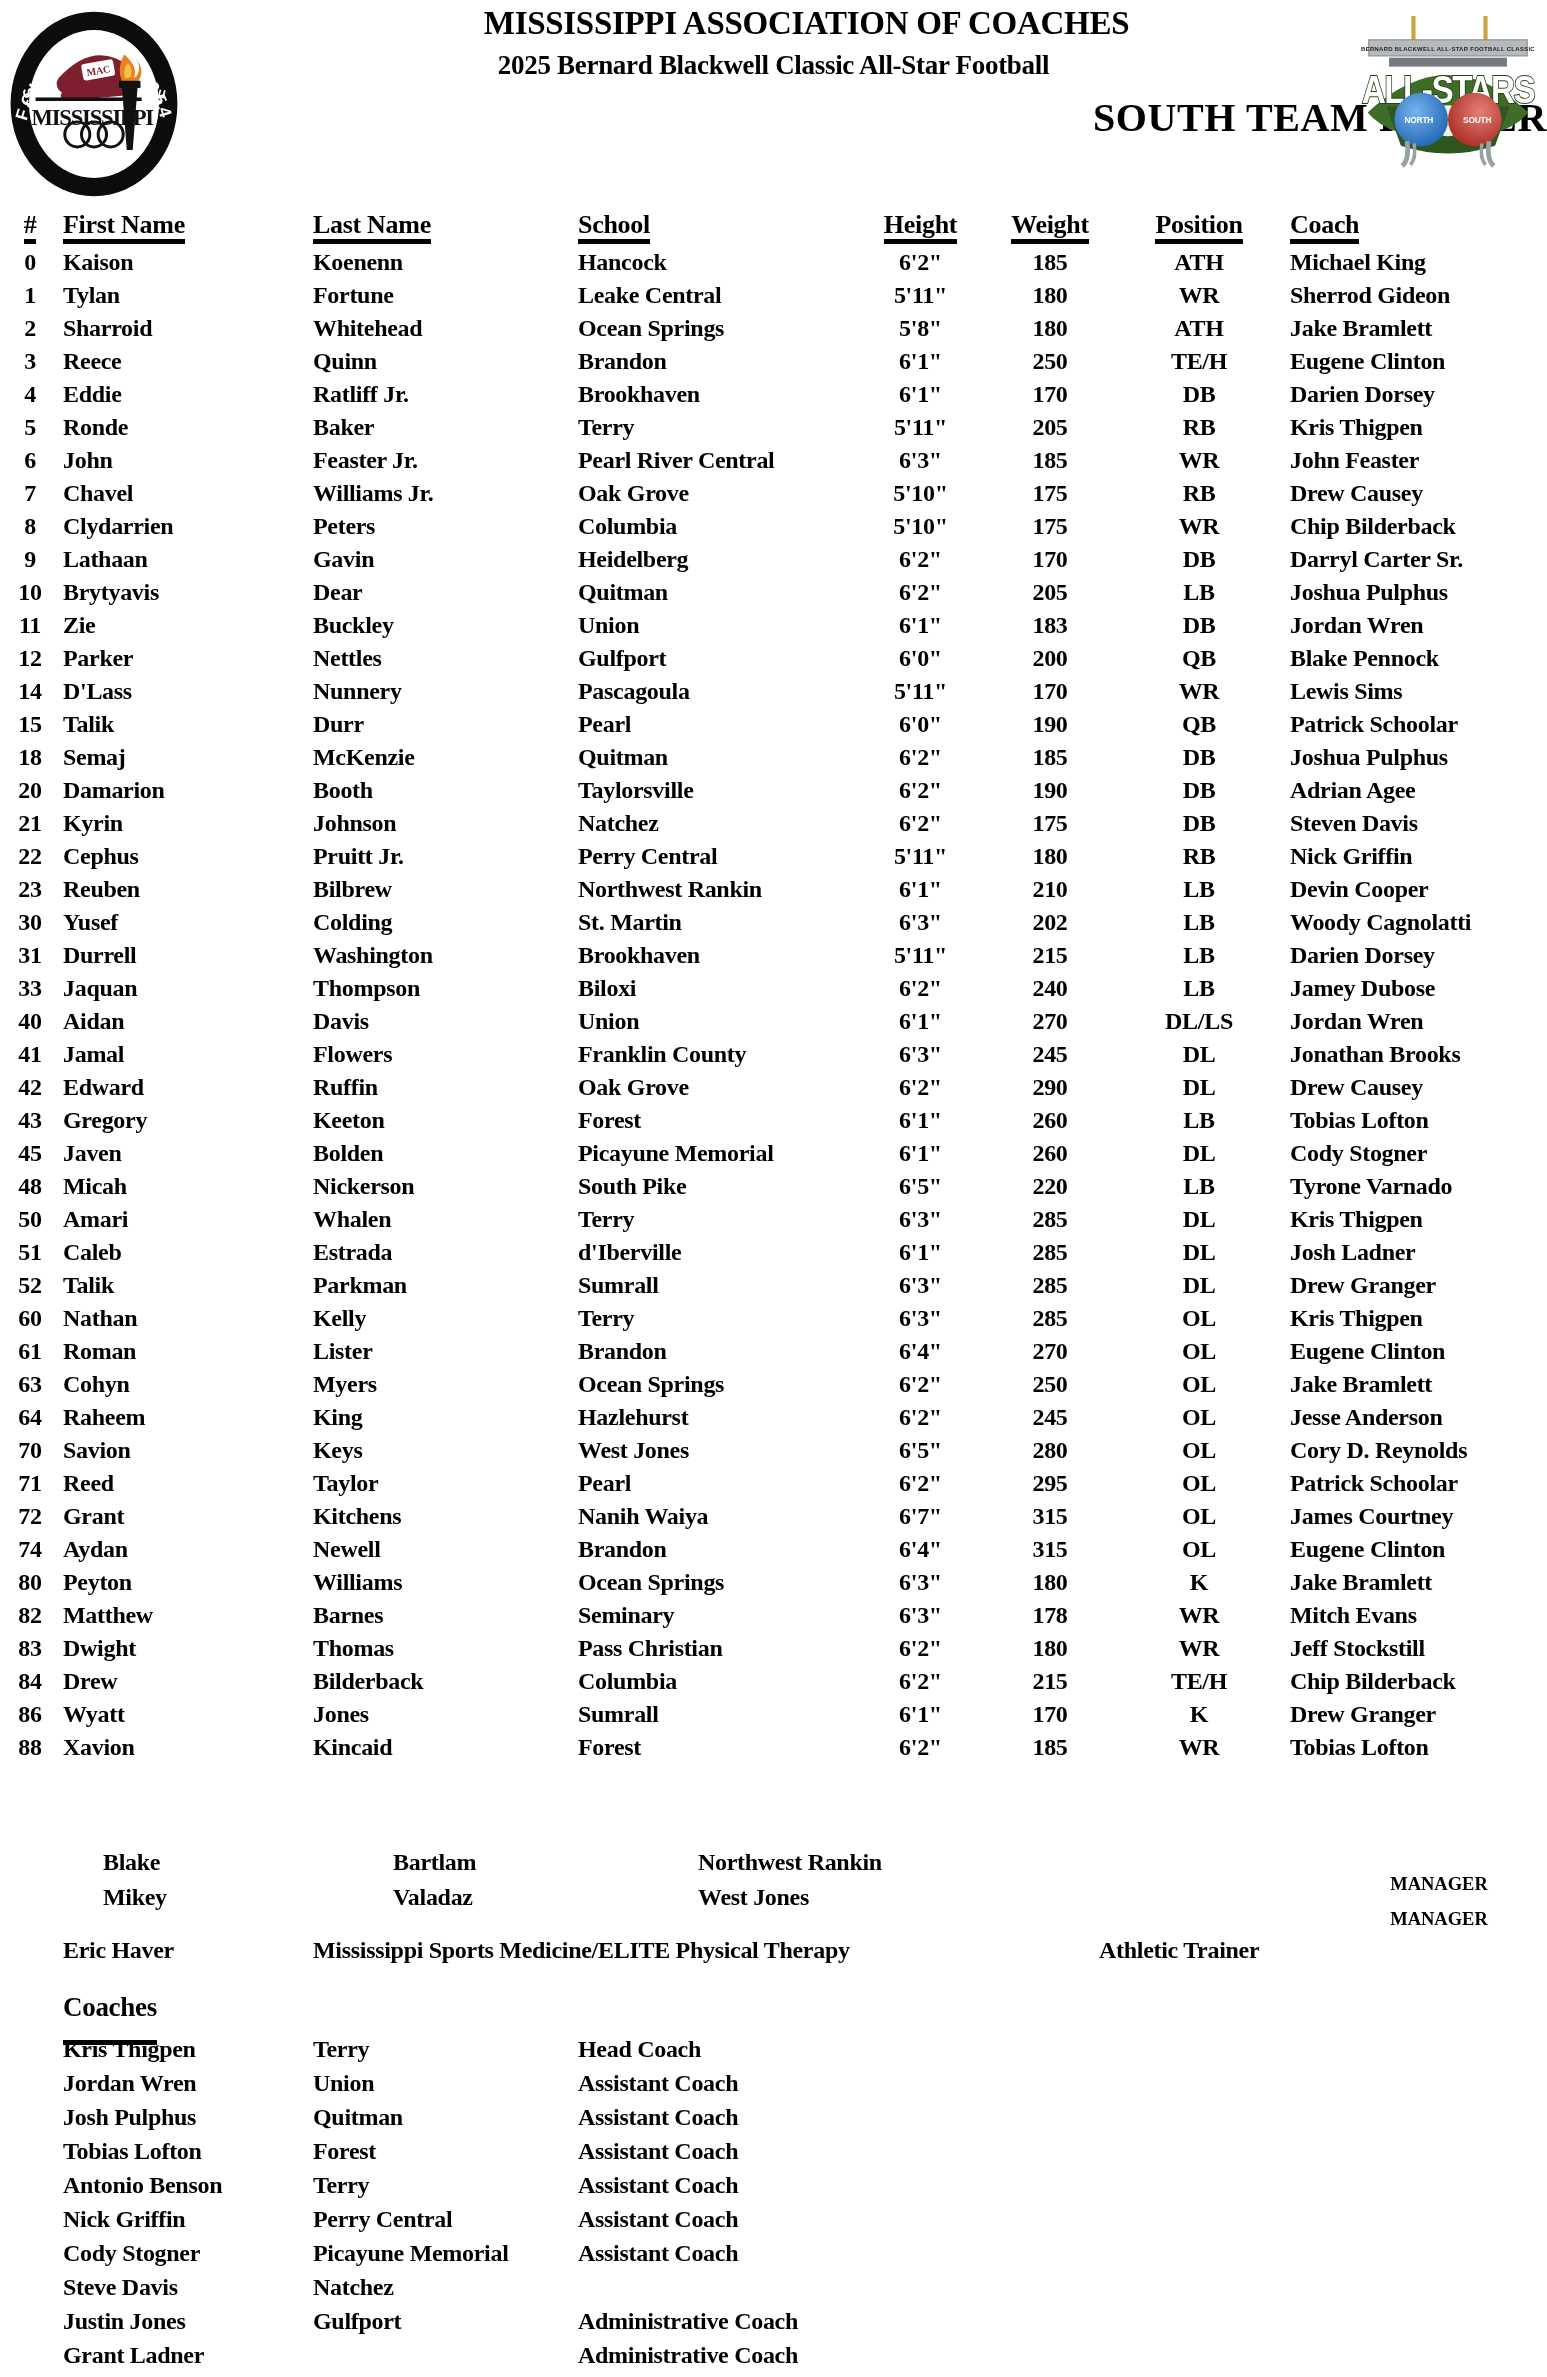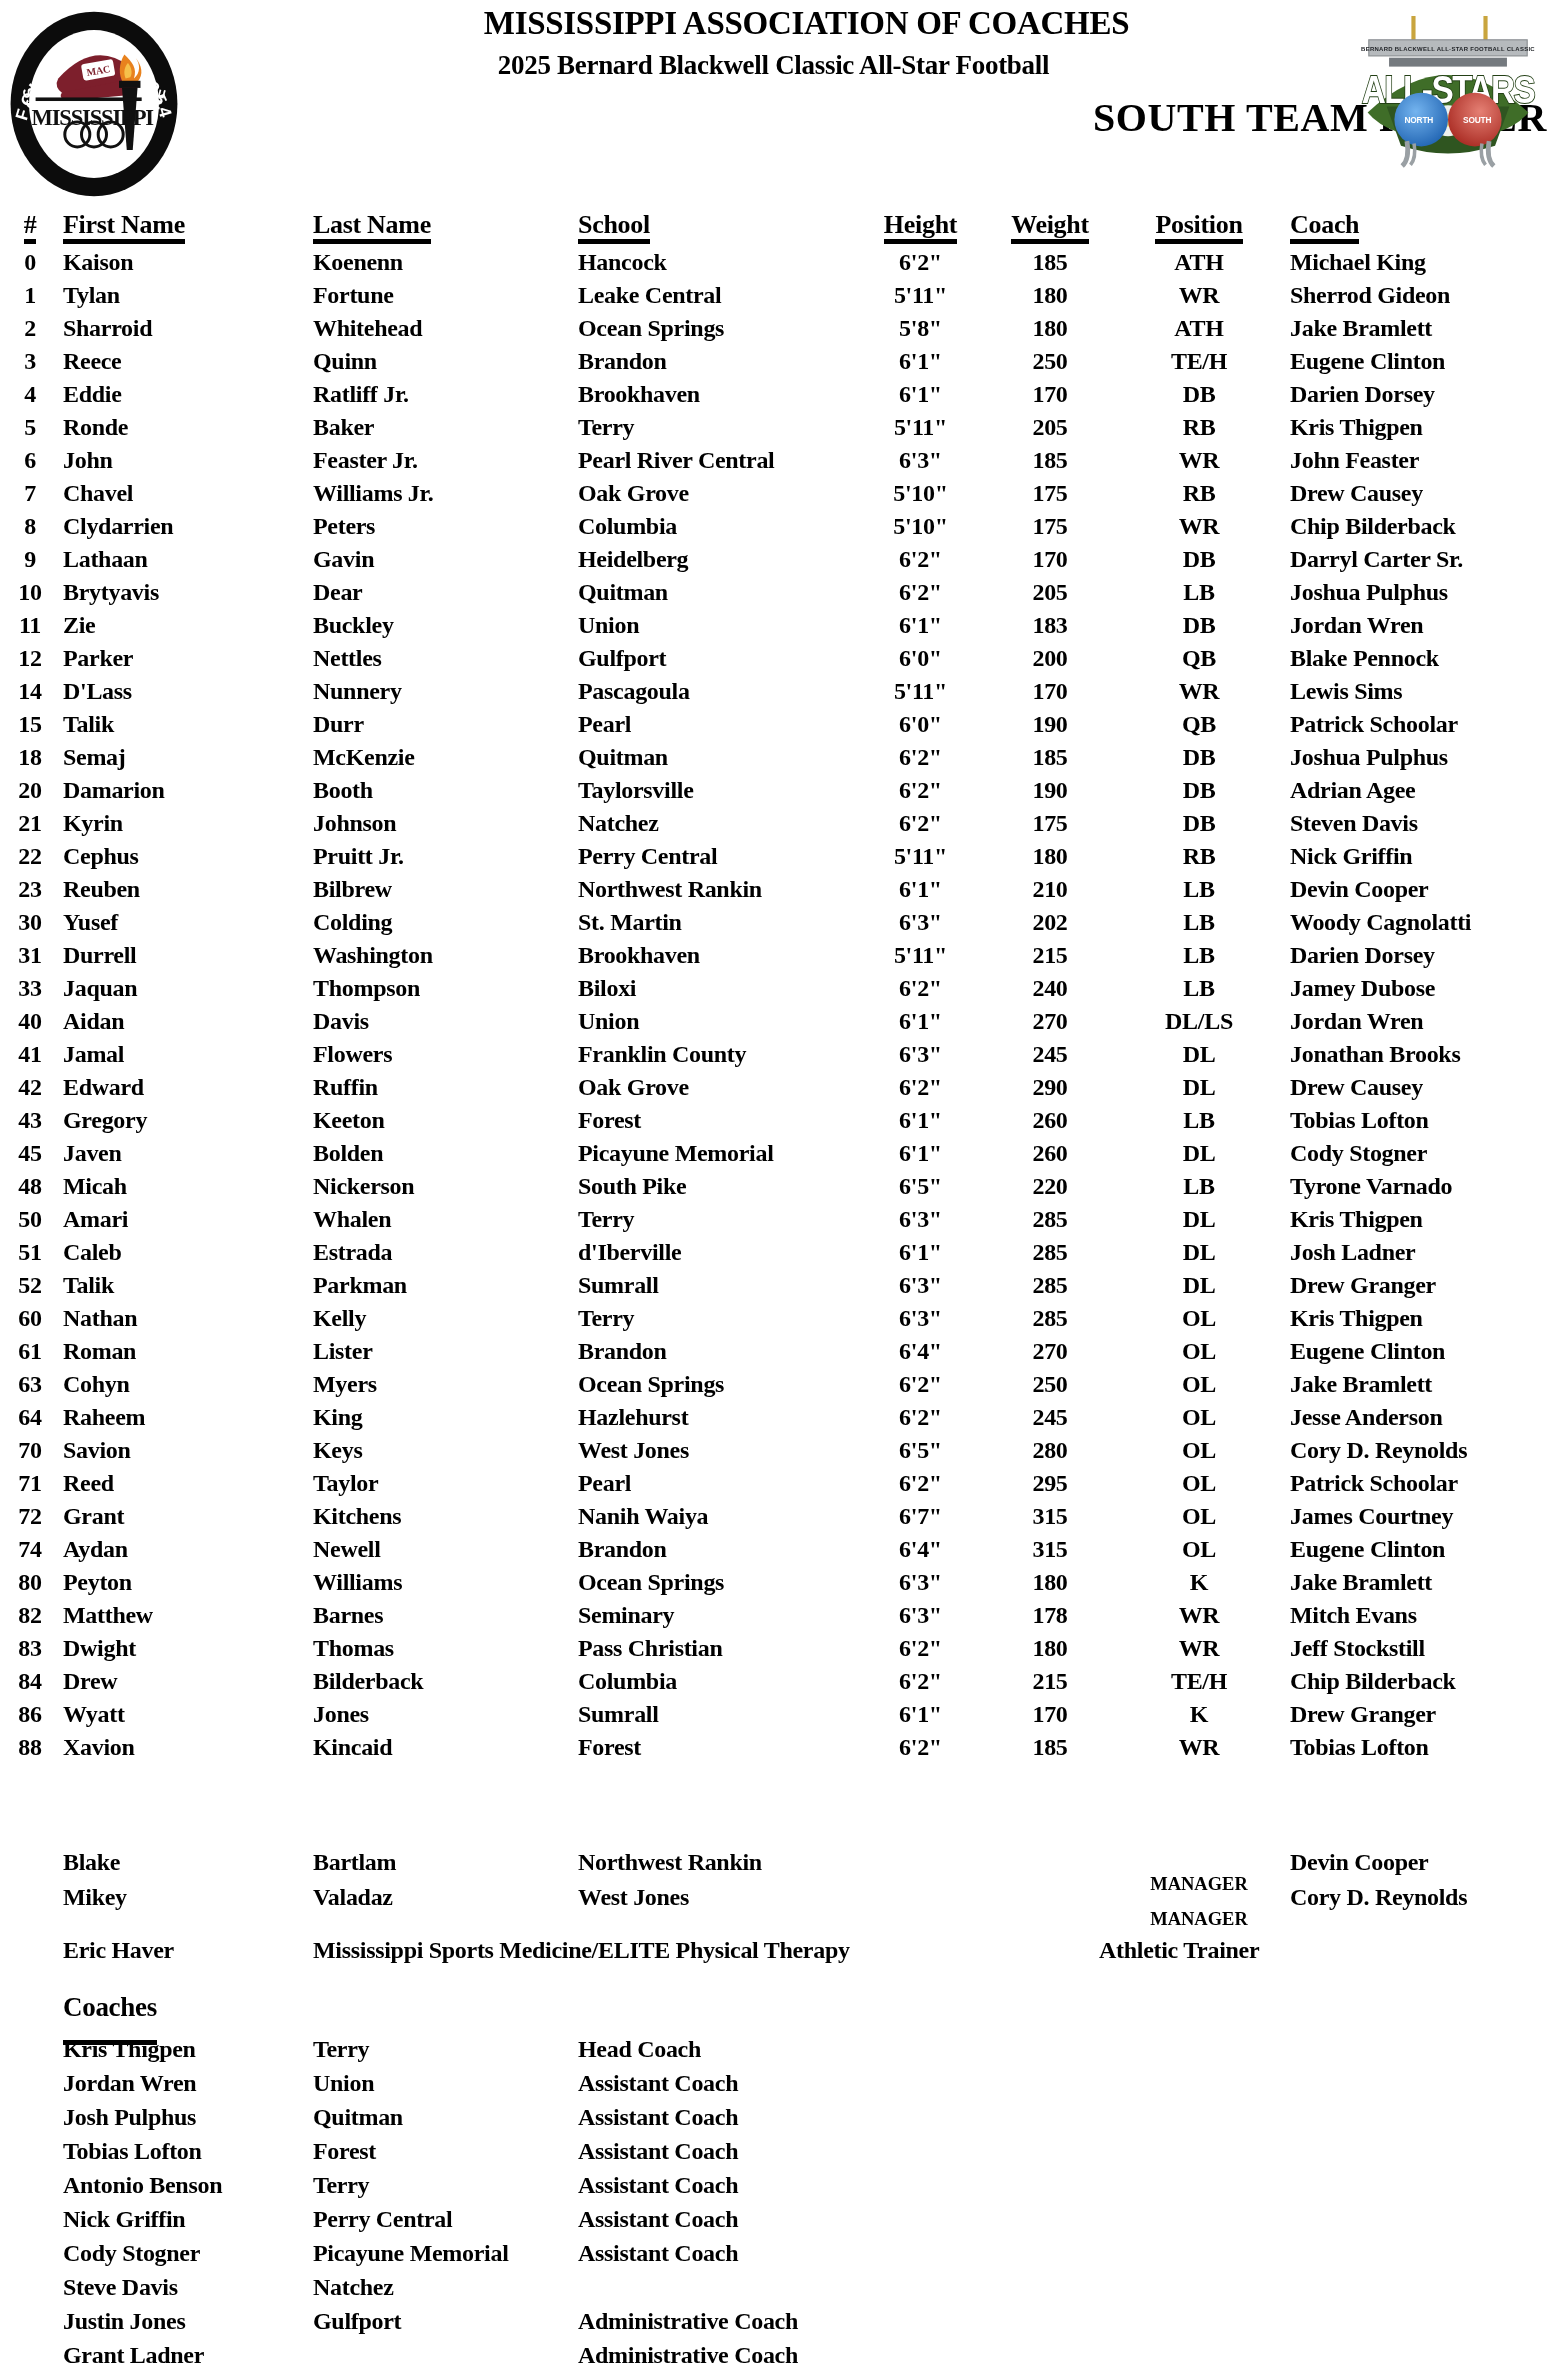--- a/index.html
+++ b/index.html
@@ -25,21 +25,21 @@
   .cell{white-space:nowrap;overflow:visible;font-size:24px;}
   .c-num{text-align:center;}
   .c-first,.c-last,.c-school,.c-coach{text-align:left;padding-left:3px;}
   .c-h,.c-w,.c-pos{text-align:center;}
   .thead{position:absolute;left:0;top:210px;width:1547px;}
   .thead .cell{font-size:26px;}
   .thead .u{display:inline-block;border-bottom:5.4px solid #000;padding-bottom:1.2px;line-height:1.05;}
   #players{position:absolute;left:0;top:246px;width:1547px;}
   
   #managers{position:absolute;left:0;top:1830px;width:1547px;}
-  #managers .row{height:35px;}
+  #managers .row{height:35px;gap:40px;}
   .role-small{font-size:18.5px;letter-spacing:0;margin-top:44px;}
   #trainer{position:absolute;left:0;top:1933px;width:1547px;}
   .trow{
     display:grid;grid-template-columns:60px 250px 786px auto;
     align-items:center;height:35px;
   }
   
   .coaches-heading{position:absolute;left:63px;top:1992px;font-size:27px;}
   .coaches-heading span{display:inline-block;border-bottom:5.4px solid #000;padding-bottom:17px;}
   #coaches{position:absolute;left:0;top:2032px;width:1547px;}

